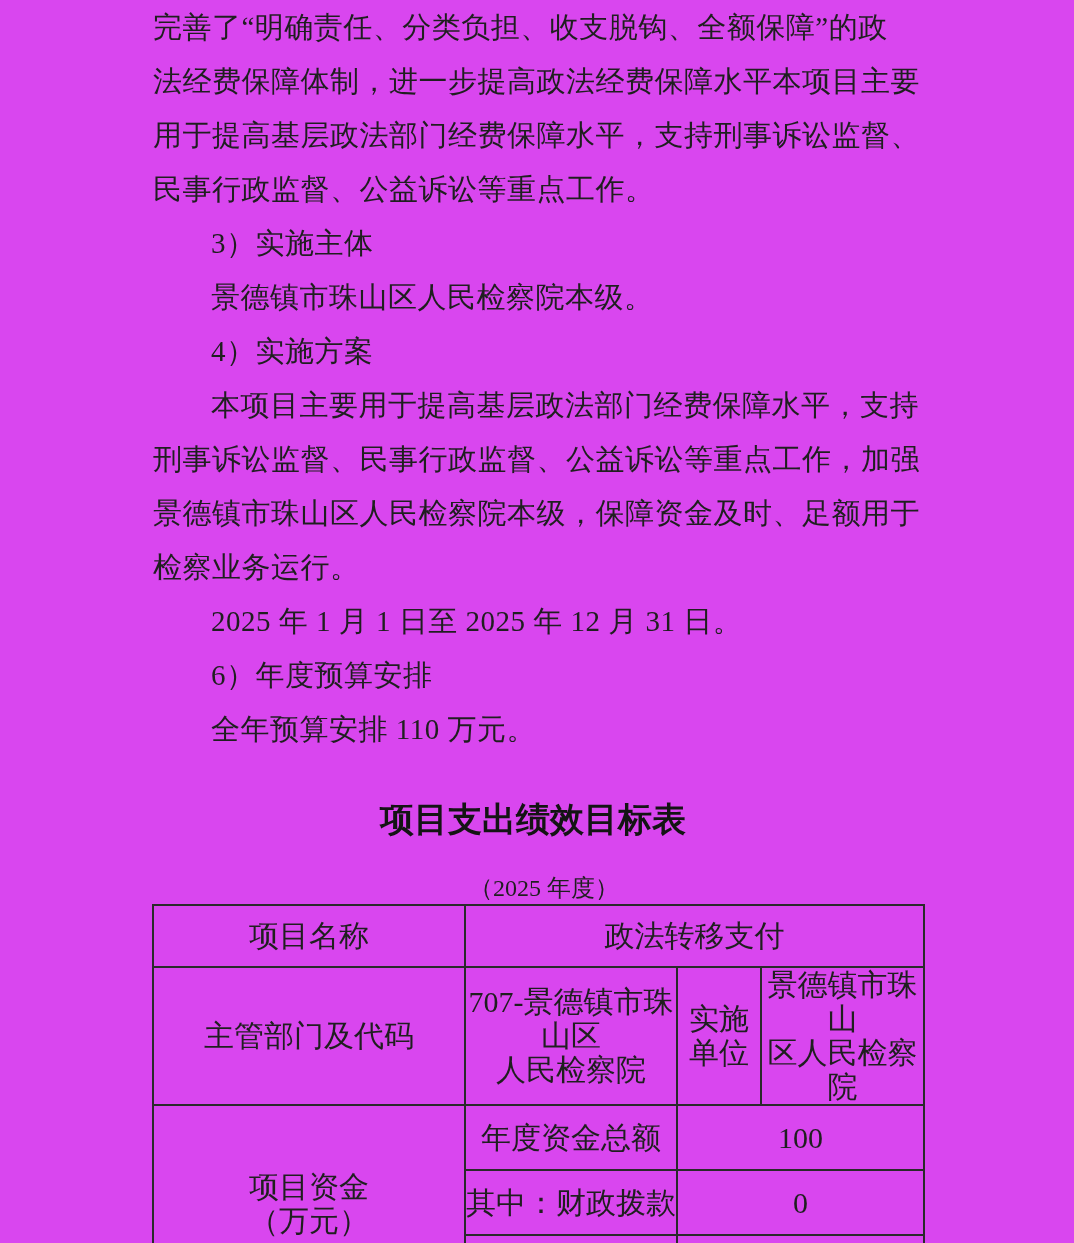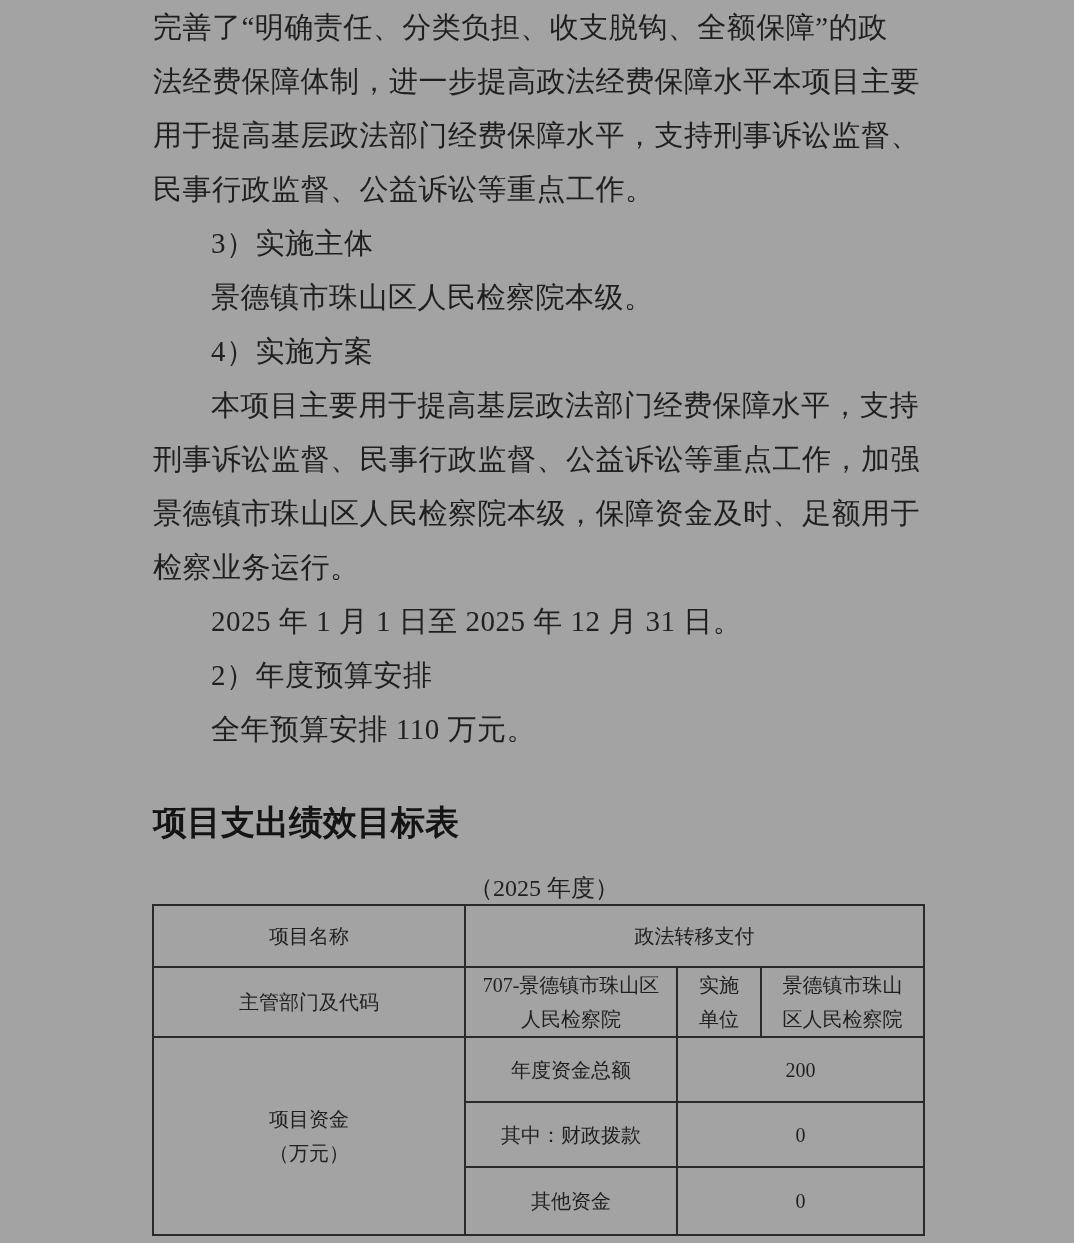--- a/index.html
+++ b/index.html
@@ -1,20 +1,20 @@
 <!DOCTYPE html>
 <html><head>
 <meta charset="utf-8">
 <style>
   html, body { margin: 0; padding: 0; background: #ffffff; }
   .page {
     position: relative;
     width: 1074px;
     height: 1243px;
-    background: #a3a3a3;
+    background: #d946ef;
     color: #1f1f1f;
     font-family: "Liberation Serif", "DejaVu Serif", serif;
     overflow: hidden;
   }
   .text-block {
     position: absolute;
     left: 153px;
     top: 0px;
     width: 760px;
   }
@@ -25,21 +25,22 @@
     white-space: nowrap;
     letter-spacing: 0.5px;
   }
   .line.indent { text-indent: 58px; }
   .doc-title {
     position: absolute;
     left: 153px;
     top: 799px;
     width: 760px;
     margin: 0;
-    font-family: Liberation Sans, sans-serif;
+    text-align: center;
+    font-family: Liberation Mono, monospace;
     font-weight: bold;
     font-size: 34px;
     line-height: 46px;
     color: #141414;
   }
   .doc-subtitle {
     position: absolute;
     left: 153px;
     top: 861px;
     width: 760px;
@@ -55,21 +56,21 @@
     top: 904px;
     width: 771px;
     border-collapse: collapse;
     table-layout: fixed;
   }
   table.perf-table td {
     border: 2px solid #2a2a2a;
     text-align: center;
     vertical-align: middle;
     padding: 0;
-    font-size: 20px;
+    font-size: 30px;
     line-height: 34px;
     white-space: pre-line;
     color: #1f1f1f;
   }
   tr.r1 { height: 62px; }
   tr.r2 { height: 68px; }
   tr.r3 { height: 65px; }
   tr.r4 { height: 65px; padding-left: 38px; }
   tr.r5 { height: 68px; }
 </style>
@@ -84,21 +85,21 @@
       <p class="line">用于提高基层政法部门经费保障水平，支持刑事诉讼监督、</p>
       <p class="line">民事行政监督、公益诉讼等重点工作。</p>
       <p class="line indent">3）实施主体</p>
       <p class="line indent">景德镇市珠山区人民检察院本级。</p>
       <p class="line indent">4）实施方案</p>
       <p class="line indent">本项目主要用于提高基层政法部门经费保障水平，支持</p>
       <p class="line">刑事诉讼监督、民事行政监督、公益诉讼等重点工作，加强</p>
       <p class="line">景德镇市珠山区人民检察院本级，保障资金及时、足额用于</p>
       <p class="line">检察业务运行。</p>
       <p class="line indent">2025 年 1 月 1 日至 2025 年 12 月 31 日。</p>
-      <p class="line indent">2）年度预算安排</p>
+      <p class="line indent">6）年度预算安排</p>
       <p class="line indent">全年预算安排 110 万元。</p>
     </div>
 
   <h1 class="doc-title">项目支出绩效目标表</h1>
 
   <p class="doc-subtitle">（2025 年度）</p>
 
   <table class="perf-table">
     <colgroup>
       <col style="width:312px">
@@ -117,21 +118,21 @@
 人民检察院</td>
         <td>实施
 单位</td>
         <td>景德镇市珠山
 区人民检察院</td>
       </tr>
       <tr class="r3">
         <td rowspan="3">项目资金
 （万元）</td>
         <td>年度资金总额</td>
-        <td colspan="2">200</td>
+        <td colspan="2">100</td>
       </tr>
       <tr class="r4">
         <td>其中：财政拨款</td>
         <td colspan="2">0</td>
       </tr>
       <tr class="r5">
         <td>其他资金</td>
         <td colspan="2">0</td>
       </tr>
     </tbody>

